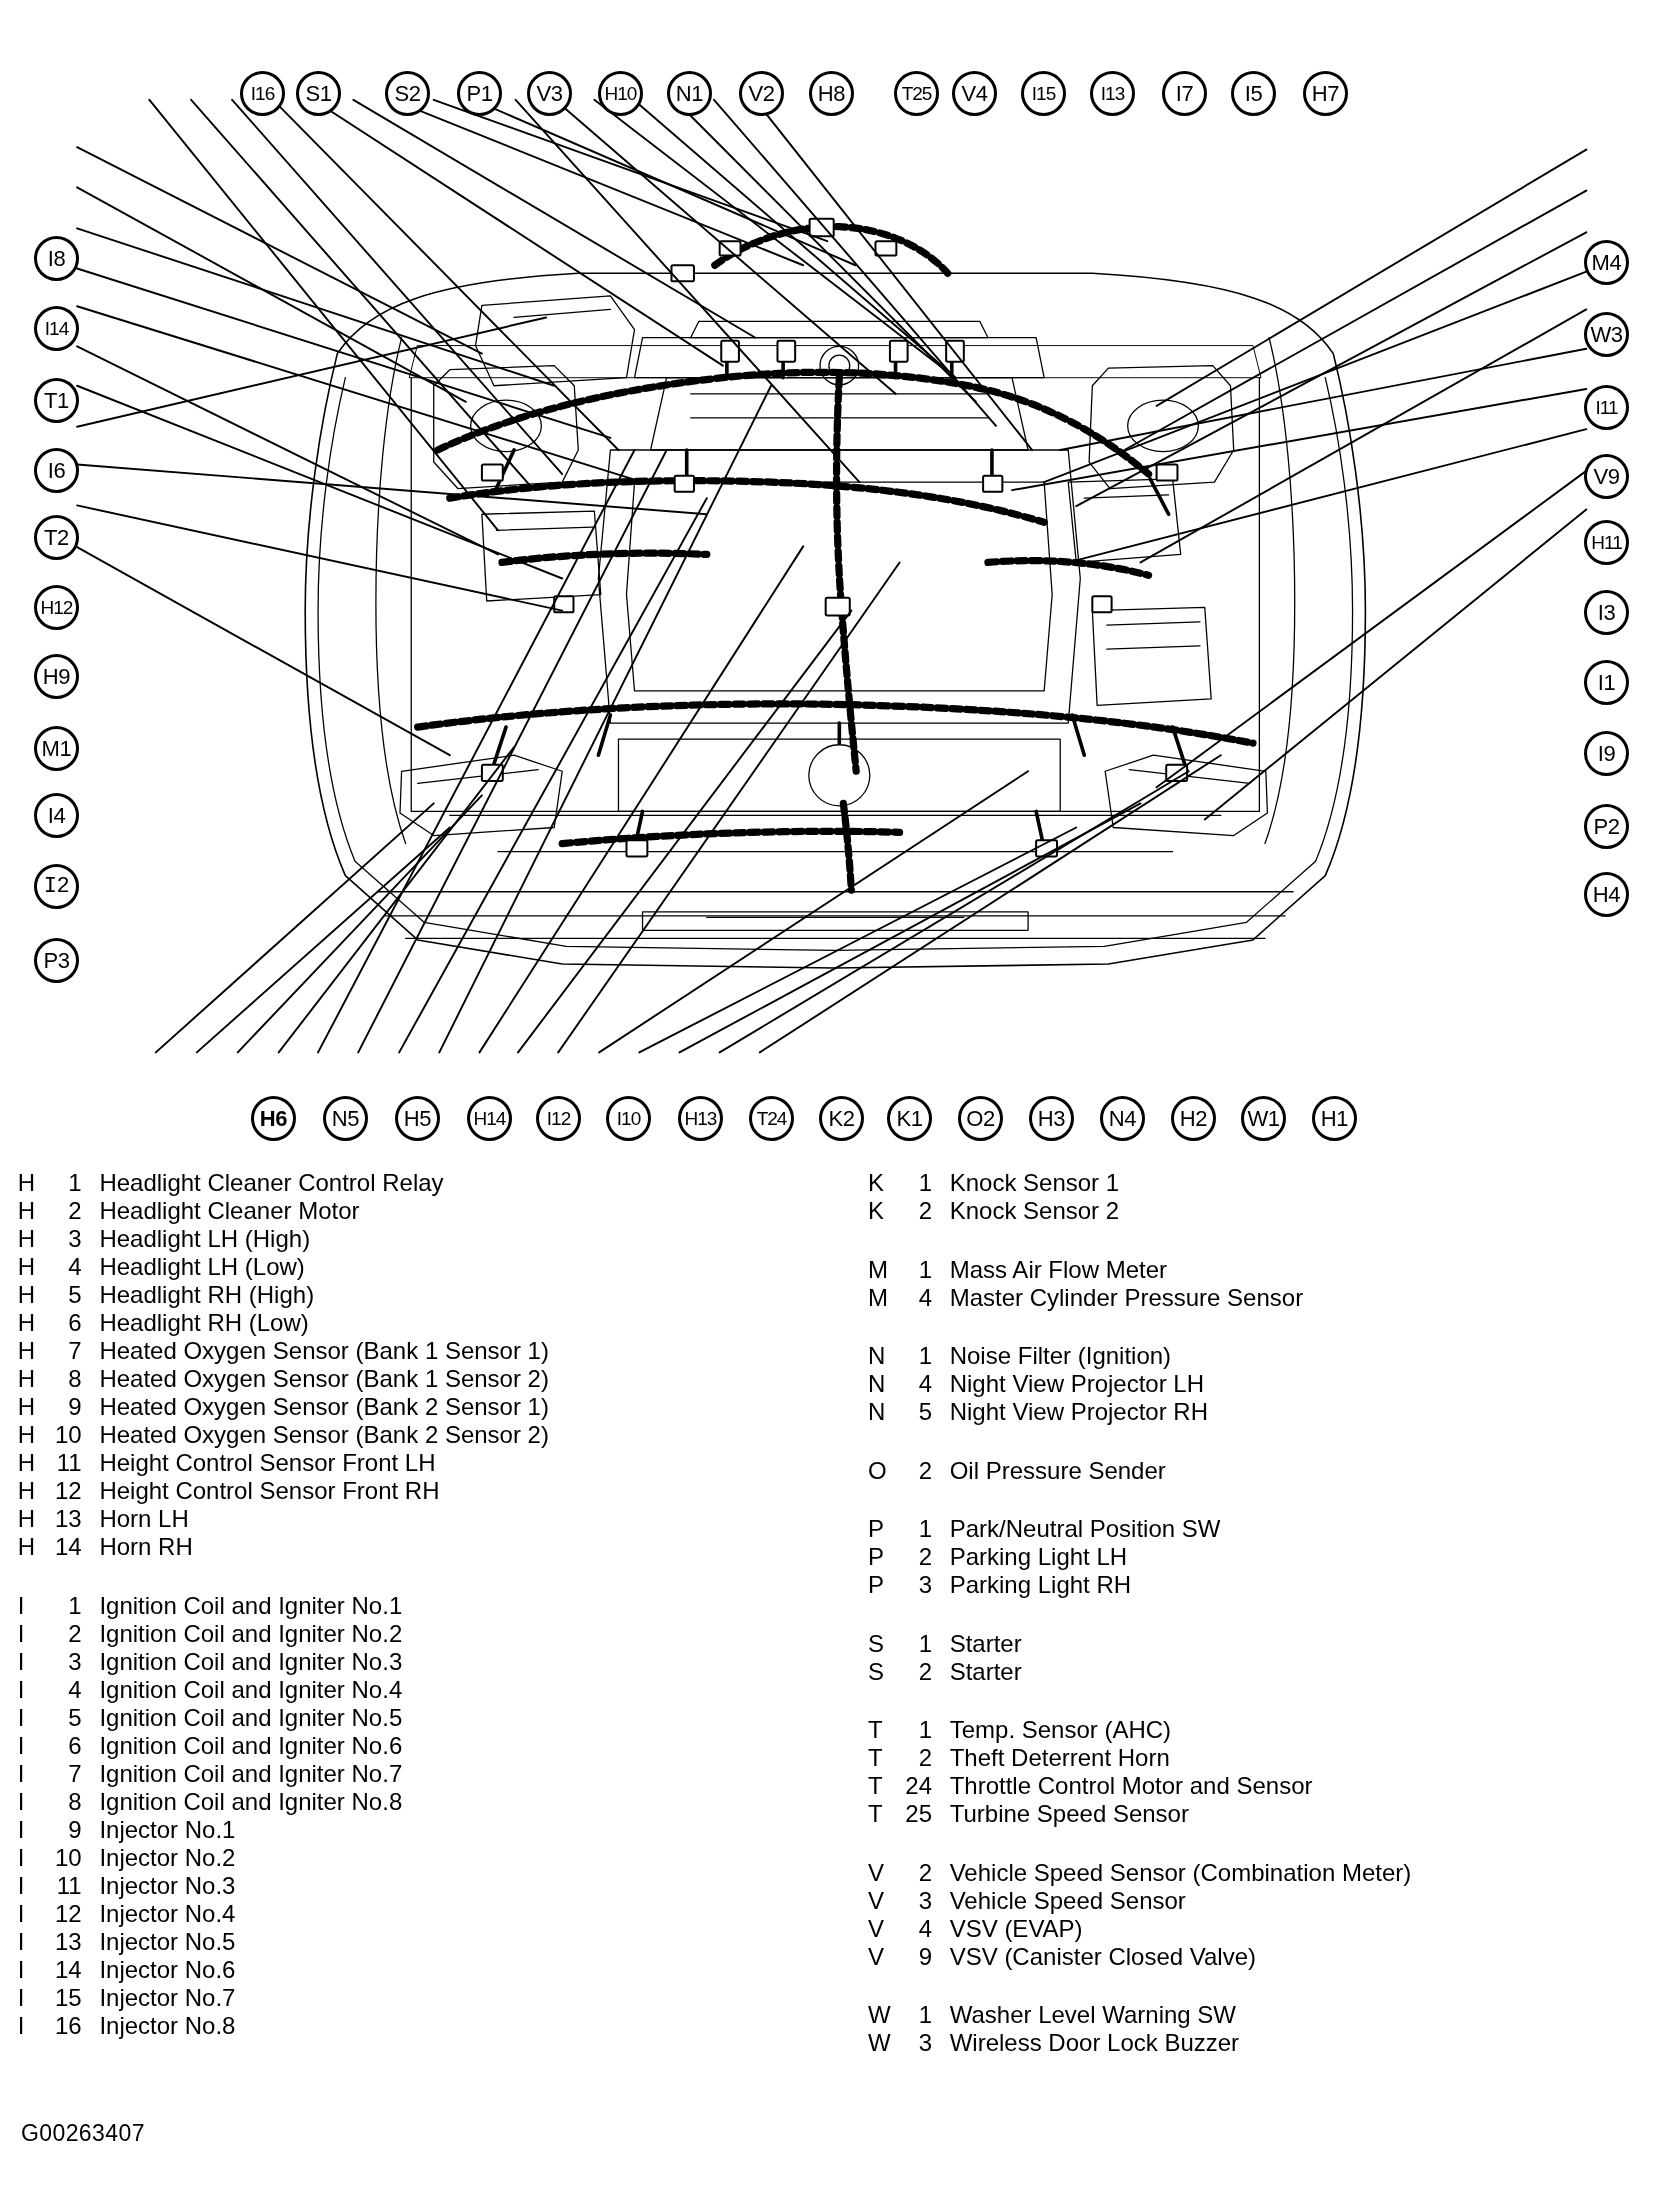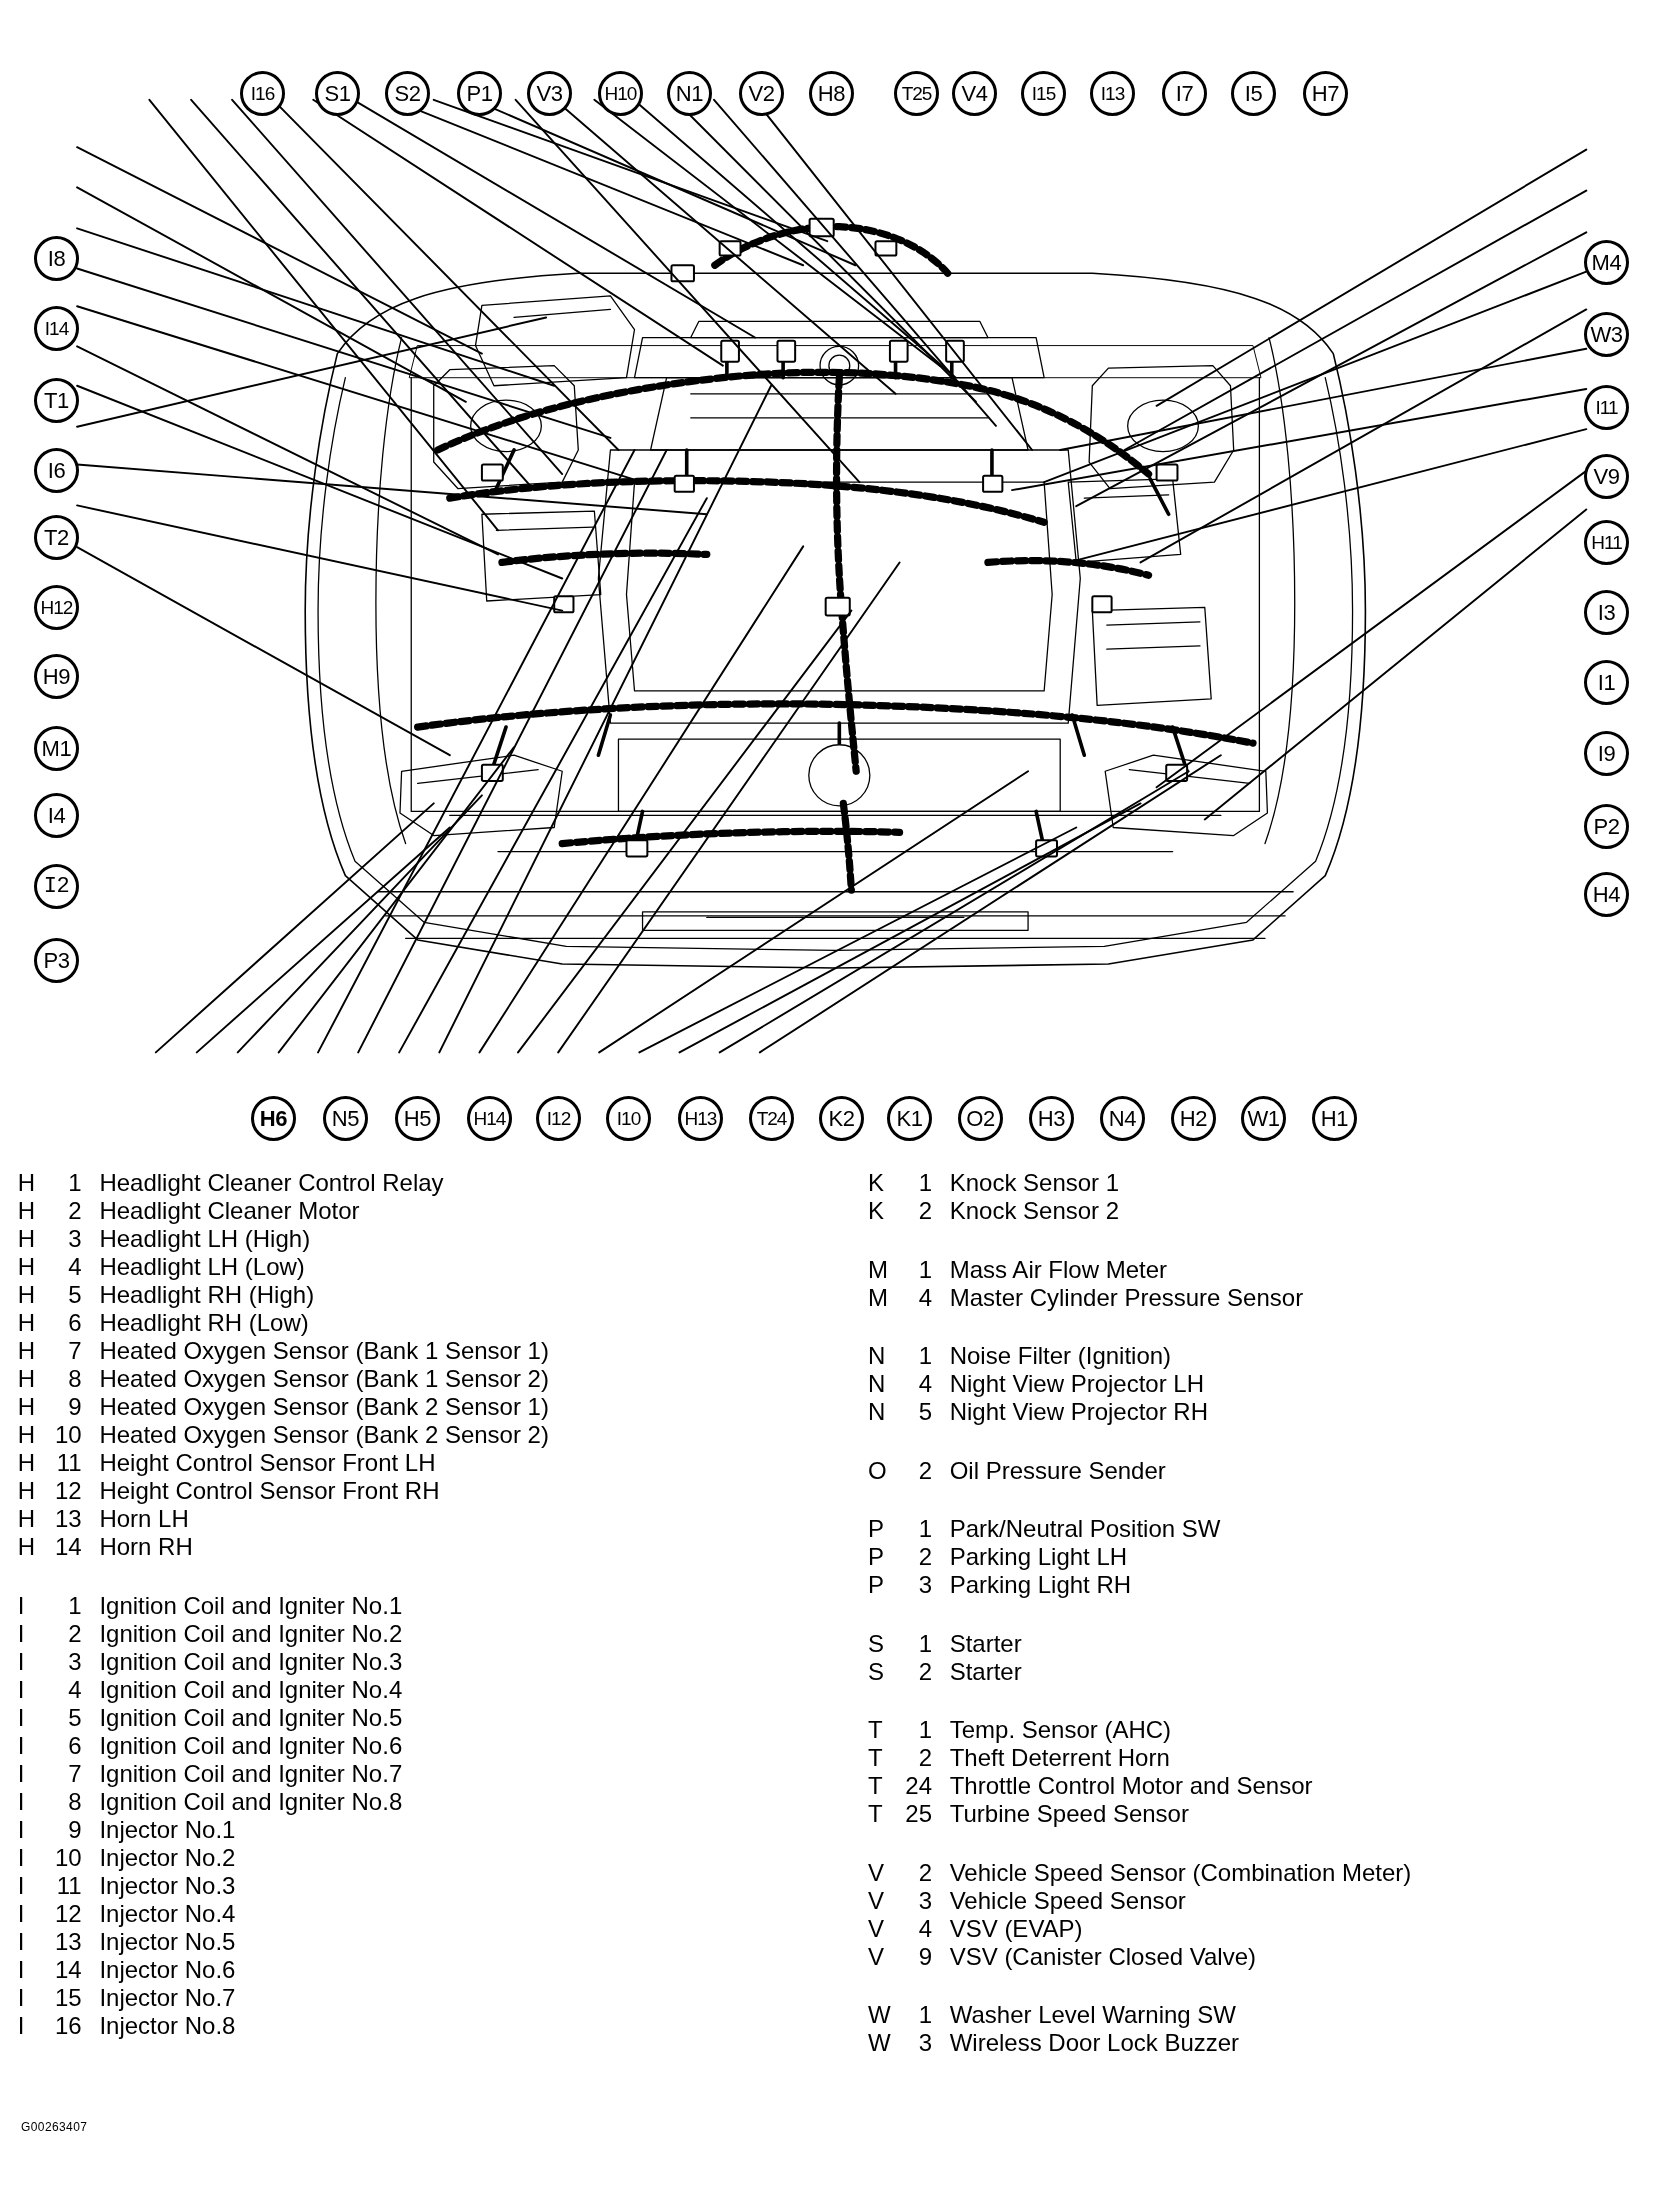--- a/index.html
+++ b/index.html
@@ -21,21 +21,21 @@
   #legend-col-left{left:17.7px;width:803px;}
   #legend-col-right{left:868px;width:795px;}
   .legend-group{margin-bottom:30.5px;}
   .legend-row{display:flex;align-items:baseline;font-size:24px;line-height:28px;
               white-space:nowrap;font-family:"Liberation Sans",sans-serif;}
   .lg-letter{width:27px;flex:0 0 27px;text-align:left;}
   .lg-num{width:37px;flex:0 0 37px;text-align:right;padding-right:0;}
   .lg-desc{padding-left:17.7px;}
   .legend-row.cont .lg-letter,.legend-row.cont .lg-num{visibility:hidden;}
 
-  #doc-id{position:absolute;left:21px;top:2120px;font-size:12px;
+  #doc-id{position:absolute;left:21px;top:2120px;font-size:23px;
           font-family:"Liberation Sans",sans-serif;letter-spacing:0.4px;}
 </style>
 </head>
 <body>
 
 <div id="diagram-area">
 
   <svg id="diagram-svg" width="1665" height="1157" viewBox="0 0 2073 1440">
     <g fill="none" stroke="#000" stroke-width="1.6" stroke-linecap="round" stroke-linejoin="round">
 
@@ -215,21 +215,21 @@
       <path d="M746 1310 L1280 960"></path>
       <path d="M796 1310 L1340 1030"></path>
       <path d="M846 1310 L1420 1000"></path>
       <path d="M896 1310 L1480 960"></path>
       <path d="M946 1310 L1520 940"></path>
     </g>
   </svg>
 
   <div id="callout-layer">
       <div class="callout wide" style="left: 240px; top: 71px;">I16</div>
-      <div class="callout" style="left: 315px; top: 71px;">S1</div>
+      <div class="callout" style="left: 296px; top: 71px;">S1</div>
       <div class="callout" style="left: 385px; top: 71px;">S2</div>
       <div class="callout" style="left: 457px; top: 71px;">P1</div>
       <div class="callout" style="left: 527px; top: 71px;">V3</div>
       <div class="callout wide" style="left: 598px; top: 71px;">H10</div>
       <div class="callout" style="left: 667px; top: 71px;">N1</div>
       <div class="callout" style="left: 739px; top: 71px;">V2</div>
       <div class="callout" style="left: 809px; top: 71px;">H8</div>
       <div class="callout wide" style="left: 883px; top: 71px; margin-left: 11px;">T25</div>
       <div class="callout" style="left: 952px; top: 71px;">V4</div>
       <div class="callout wide" style="left: 1021px; top: 71px;">I15</div>

